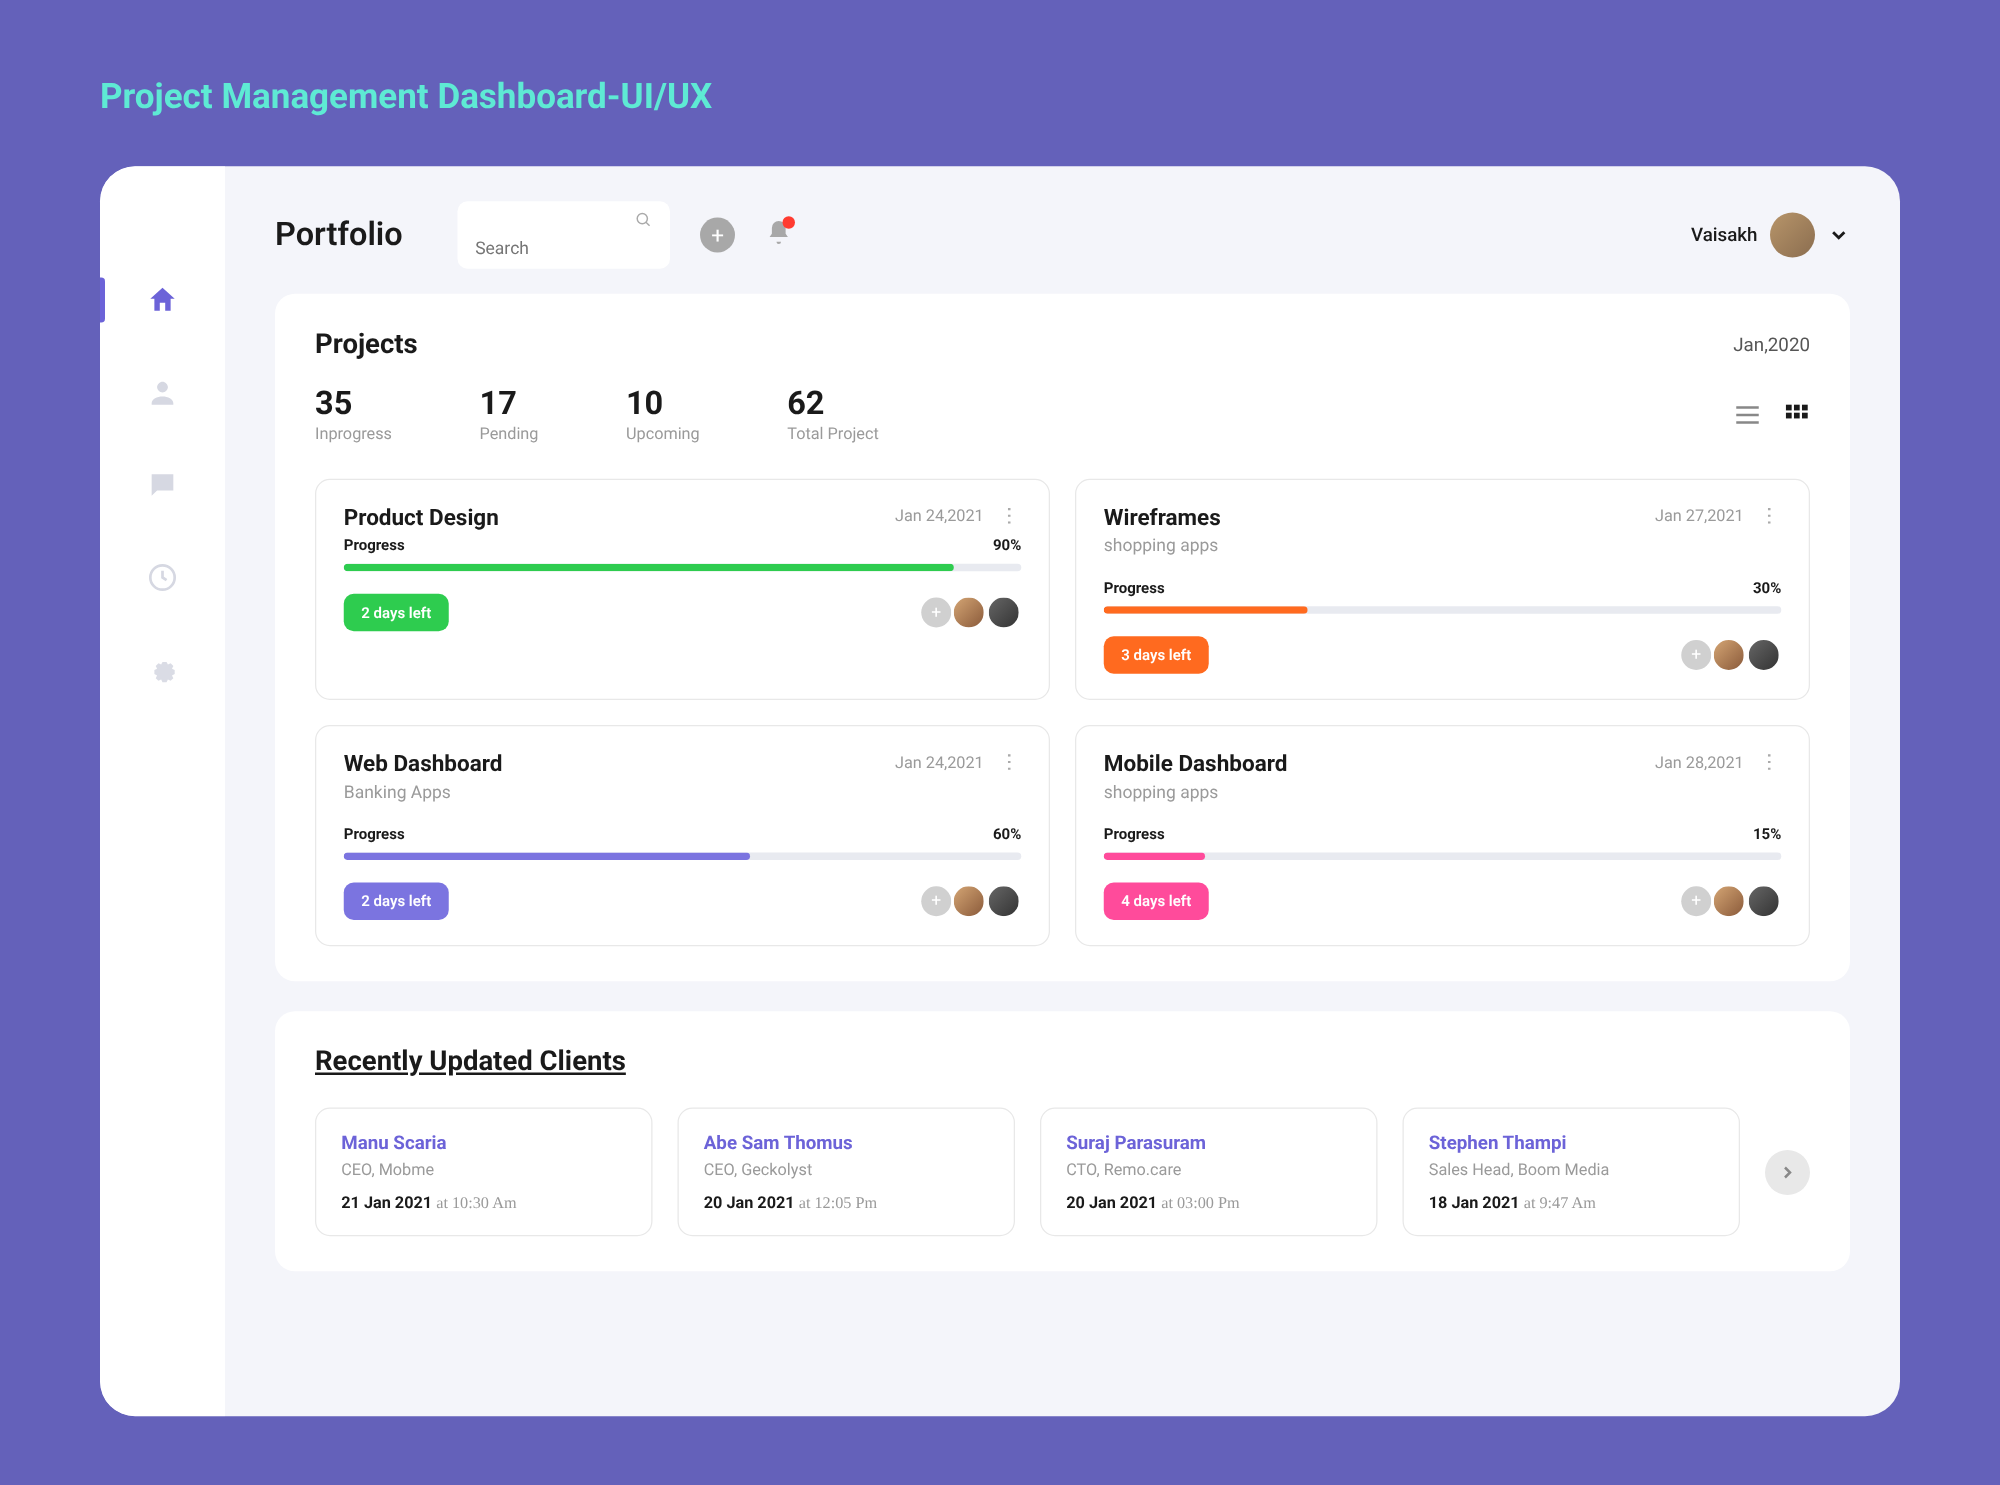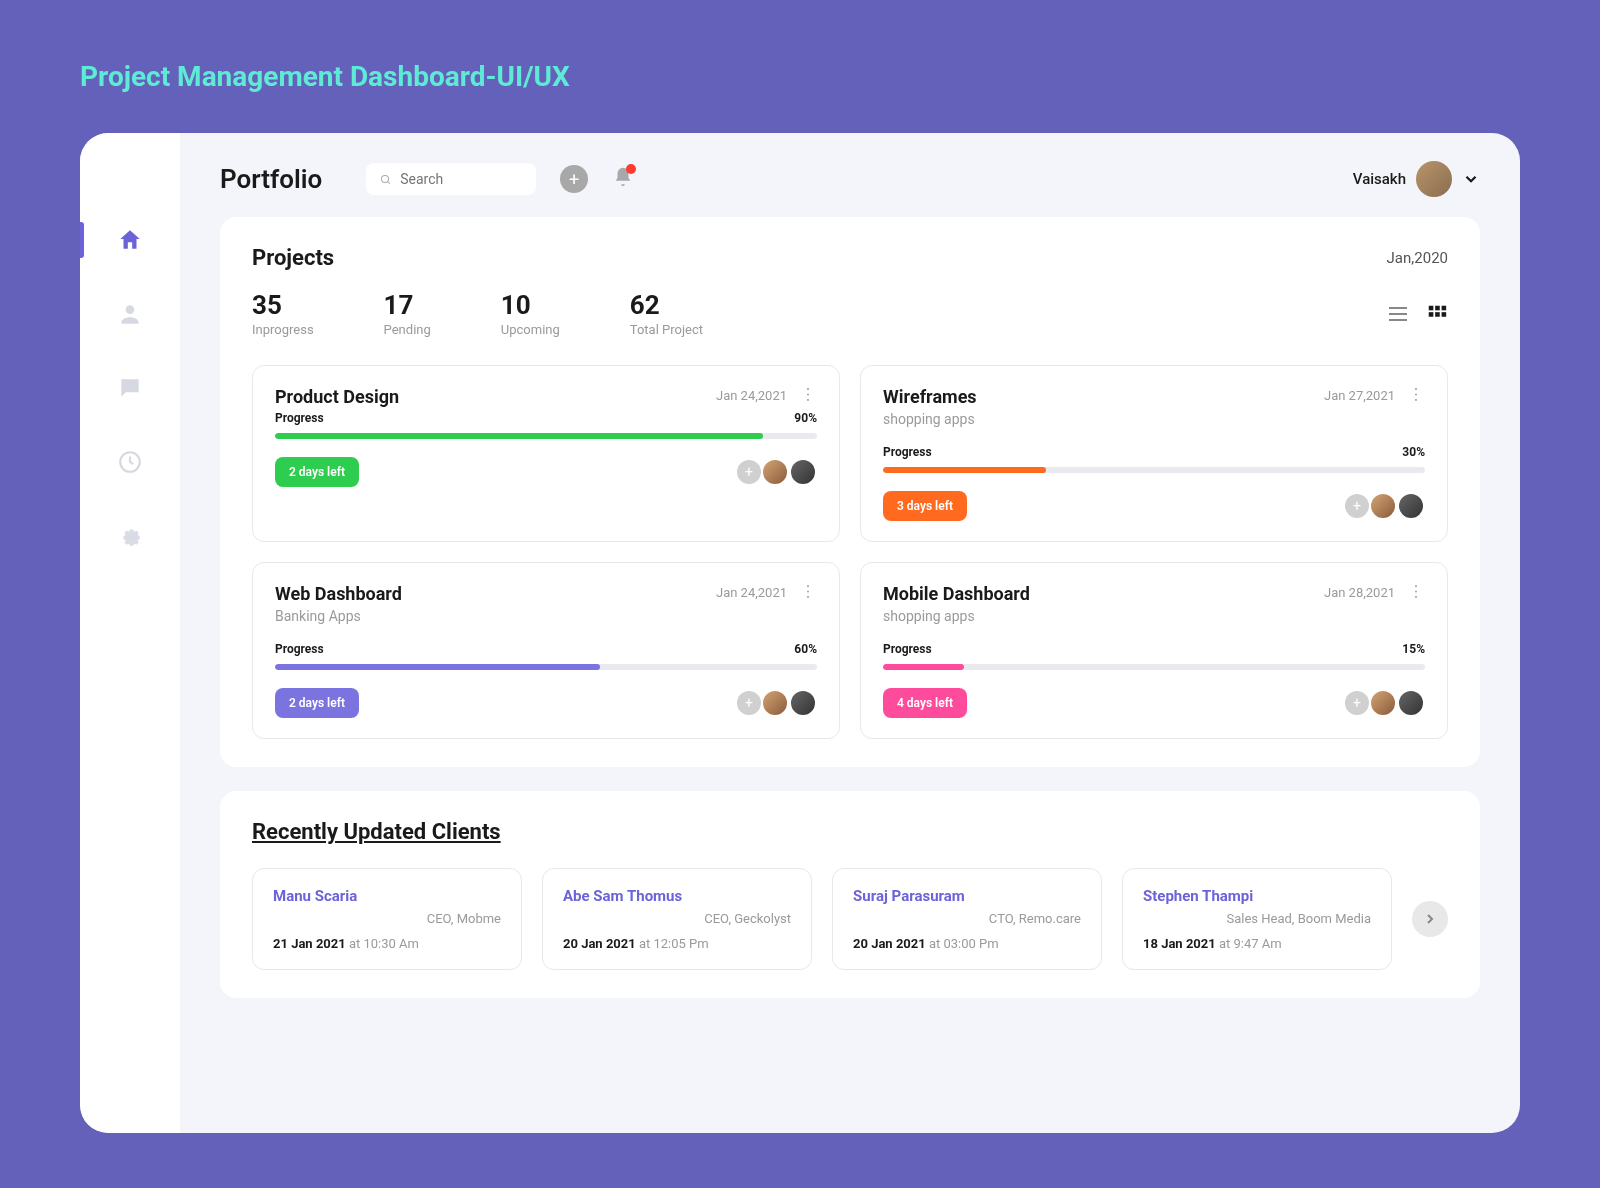--- a/index.html
+++ b/index.html
@@ -6,21 +6,21 @@
 body { background: #6461ba; padding: 60px 80px 0; min-height: 100vh; }
 .outer-title { color: #5eead4; font-size: 28px; font-weight: 700; margin-bottom: 40px; }
 .app { background: #f4f5fa; border-radius: 28px; display: flex; overflow: hidden; min-height: 1000px; }
 .sidebar { width: 100px; background: #fff; border-radius: 28px 0 0 28px; padding-top: 90px; display: flex; flex-direction: column; align-items: center; gap: 40px; }
 .sidebar-item { width: 100%; display: flex; justify-content: center; align-items: center; position: relative; cursor: pointer; padding: 4px 0; }
 .sidebar-item.active::before { content: ''; position: absolute; left: 0; width: 4px; height: 36px; background: #6c63d8; border-radius: 0 3px 3px 0; }
 .sidebar-item svg { width: 26px; height: 26px; }
 .main { flex: 1; padding: 28px 40px; }
 .topbar { display: flex; align-items: center; gap: 24px; margin-bottom: 20px; }
 .page-title { font-size: 26px; font-weight: 600; color: #1a1a1a; }
-.search-box { background: #fff; border-radius: 8px; padding: 8px 14px; display: flex; align-items: flex-end; gap: 8px; width: 170px; margin-left: 20px; }
+.search-box { background: #fff; border-radius: 8px; padding: 8px 14px; display: flex; align-items: flex-end; gap: 8px; width: 170px; margin-left: 20px; flex-direction: column; }
 .search-box input { border: none; outline: none; font-size: 14px; width: 100%; color: #888; }
 .icon-btn { width: 28px; height: 28px; border-radius: 50%; background: #a8a8a8; display: flex; align-items: center; justify-content: center; cursor: pointer; color: #fff; font-size: 18px; }
 .bell-wrap { position: relative; cursor: pointer; }
 .bell-wrap .dot { position: absolute; top: -2px; right: -2px; width: 10px; height: 10px; background: #ff3b30; border-radius: 50%; }
 .spacer { flex: 1; }
 .user-area { display: flex; align-items: center; gap: 10px; cursor: pointer; }
 .user-name { font-size: 15px; color: #1a1a1a; font-weight: 500; }
 .avatar { width: 36px; height: 36px; border-radius: 50%; background: linear-gradient(135deg, #b8956a, #8a6d4f); }
 .panel { background: #fff; border-radius: 16px; padding: 28px 32px; margin-bottom: 24px; }
 .panel-header { display: flex; justify-content: space-between; align-items: center; margin-bottom: 20px; gap: 32px; }
@@ -44,24 +44,24 @@
 .badge { padding: 8px 14px; border-radius: 8px; font-size: 12px; font-weight: 600; color: #fff; }
 .people { display: flex; align-items: center; gap: 6px; }
 .add-person { width: 24px; height: 24px; border-radius: 50%; background: #d0d0d0; color: #fff; display: flex; align-items: center; justify-content: center; font-size: 14px; cursor: pointer; }
 .mini-avatar { width: 28px; height: 28px; border-radius: 50%; background: #888; border: 2px solid #fff; margin-left: -6px; }
 .menu-dots { color: #aaa; margin-left: 12px; cursor: pointer; font-size: 16px; letter-spacing: 2px; display: inline-block; transform: rotate(90deg); transform-origin: center; }
 .clients-panel { background: #fff; border-radius: 16px; padding: 28px 32px; }
 .clients-title { font-size: 22px; font-weight: 700; color: #1a1a1a; margin-bottom: 24px; text-decoration: underline; }
 .clients-row { display: flex; gap: 20px; align-items: stretch; }
 .client-card { border: 1px solid #e8e8e8; border-radius: 12px; padding: 18px 20px; flex: 1; }
 .client-name { color: #6c63d8; font-weight: 700; font-size: 15px; margin-bottom: 6px; }
-.client-role { color: #9a9a9a; font-size: 13px; margin-bottom: 10px; text-align: right; }
+.client-role { color: #9a9a9a; font-size: 13px; margin-bottom: 10px; }
 .client-date { font-size: 13px; }
 .client-date .d { font-weight: 700; color: #1a1a1a; }
-.client-date .t { color: #9a9a9a; }
+.client-date .t { color: #9a9a9a; font-family: Liberation Serif, serif; }
 .next-arrow { width: 36px; height: 36px; border-radius: 50%; background: #e8e8e8; display: flex; align-items: center; justify-content: center; align-self: center; cursor: pointer; color: #888; }
 </style>
 </head>
 <body>
 
 <div class="outer-title">Project Management Dashboard-UI/UX</div>
 
 <div class="app">
   <div class="sidebar">
     <div class="sidebar-item active">

